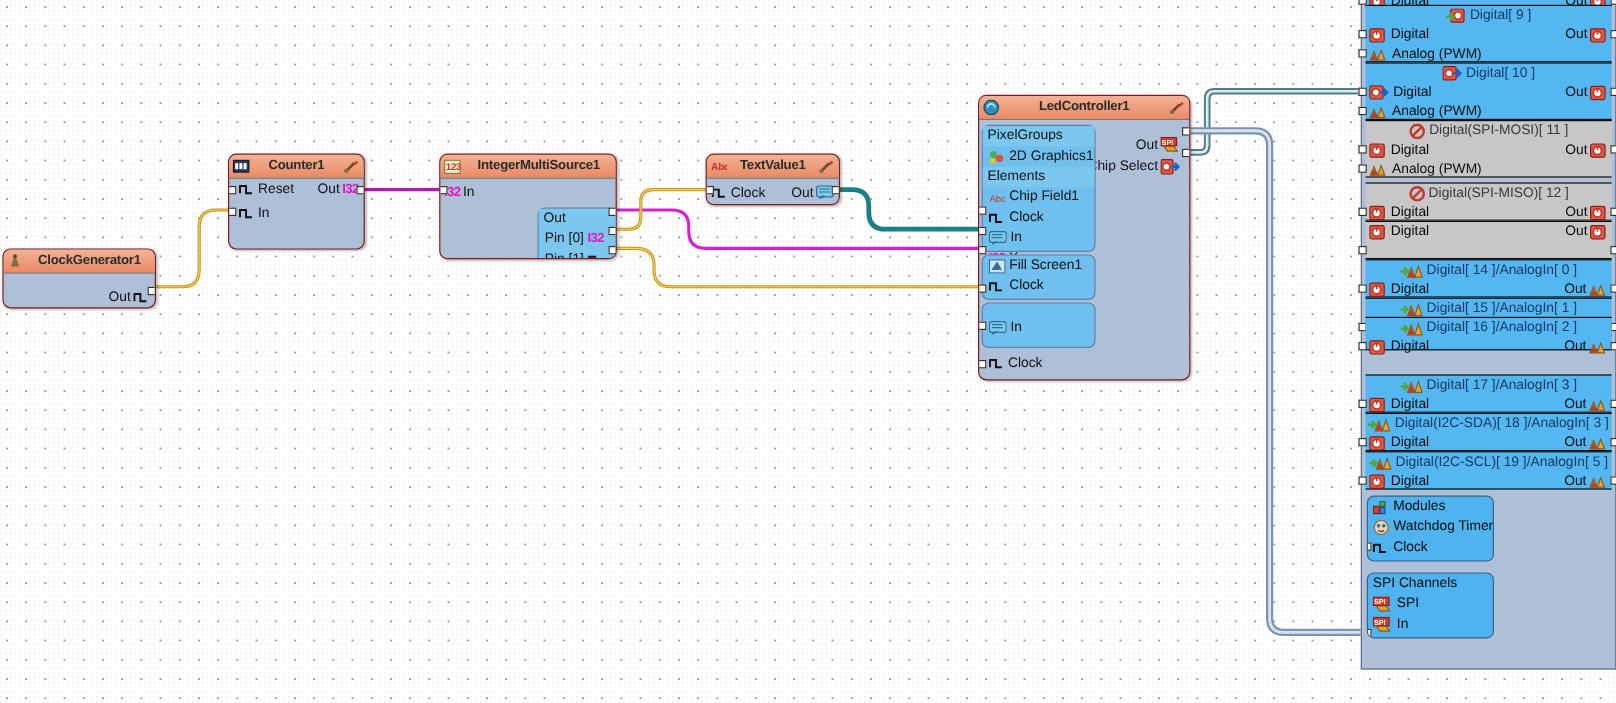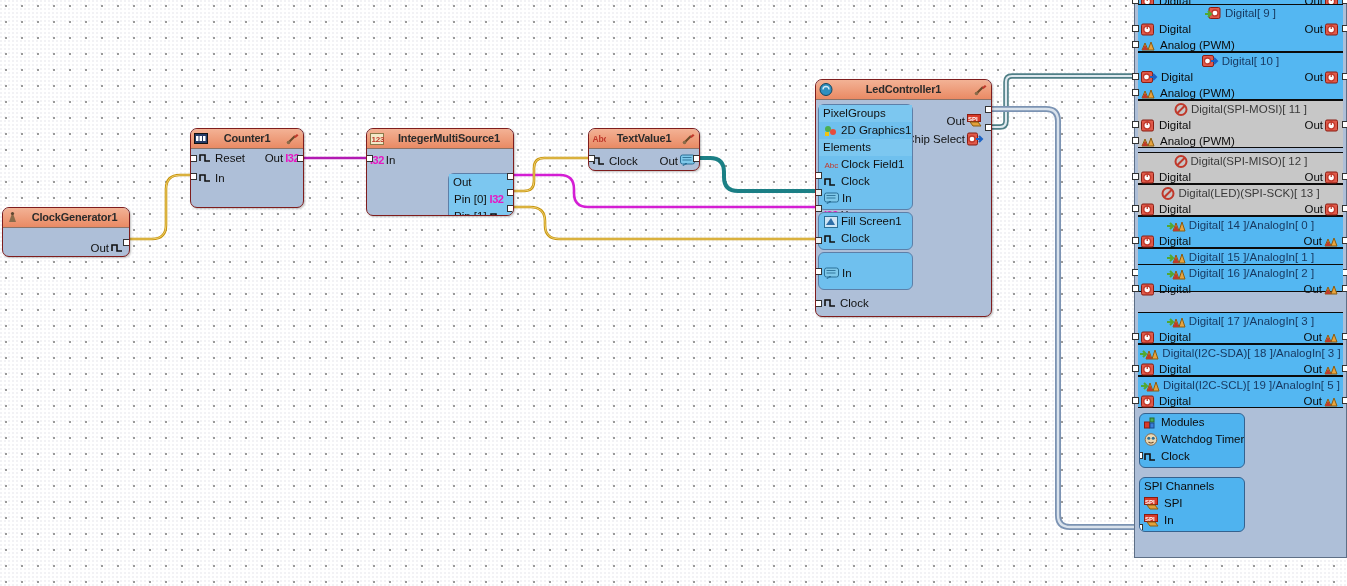--- a/index.html
+++ b/index.html
@@ -328,21 +328,21 @@
         </span>
         <span>2D Graphics1</span>
       </div>
       <div class="ghdr">Elements</div>
       <div class="grow">
         <span class="ic">
           <svg width="14" height="12" viewBox="0 0 14 12">
               <text x="0.5" y="9" font-size="8" fill="#c0392b" font-family="sans-serif">Abc</text>
             </svg>
         </span>
-        <span>Clock Field1</span>
+        <span>Chip Field1</span>
       </div>
       <div class="grow">
         <span class="ic">
             <svg width="14" height="12" viewBox="0 0 14 12">
               <path d="M1 9 L1 3 L6 3 L6 9 L11 9" stroke="#111" stroke-width="1.6" fill="none"></path>
             </svg>
           </span>
         <span>Clock</span>
       </div>
       <div class="grow">
@@ -616,29 +616,20 @@
               <circle cx="6.2" cy="6.5" r="3.4" fill="#fff" stroke="#c0392b" stroke-width="1.5"></circle>
               <rect x="5.6" y="2.6" width="1.3" height="3.4" fill="#c0392b"></rect>
             </svg>
           </span>
         </span>
       </div>
       <div class="port" style="left: -6px; top: 20px;"></div>
       <div class="port" style="right: -6px; top: 20px;"></div>
     </div>
     <div class="pinblk dis" style="top: 184px; height: 32px;">
-      <div class="cap">
-        <span class="ic">
-          <svg width="14" height="13" viewBox="0 0 14 13">
-            <circle cx="7" cy="6.5" r="5.5" fill="none" stroke="#c0392b" stroke-width="2"></circle>
-            <path d="M3.2 10.3 L10.8 2.7" stroke="#c0392b" stroke-width="2"></path>
-          </svg>
-        </span>
-        <span>Digital(LED)(SPI-SCK)[ 13 ]</span>
-      </div>
       <div class="prow">
         <span class="lft">
           <span class="ic">
             <svg width="15" height="13" viewBox="0 0 15 13">
               <rect x="0.5" y="1" width="12" height="11" rx="1.5" fill="#e05a4a" stroke="#8a1d12"></rect>
               <circle cx="6.2" cy="6.5" r="3.4" fill="#fff" stroke="#c0392b" stroke-width="1.5"></circle>
               <rect x="5.6" y="2.6" width="1.3" height="3.4" fill="#c0392b"></rect>
             </svg>
           </span>
           <span>Digital</span>

